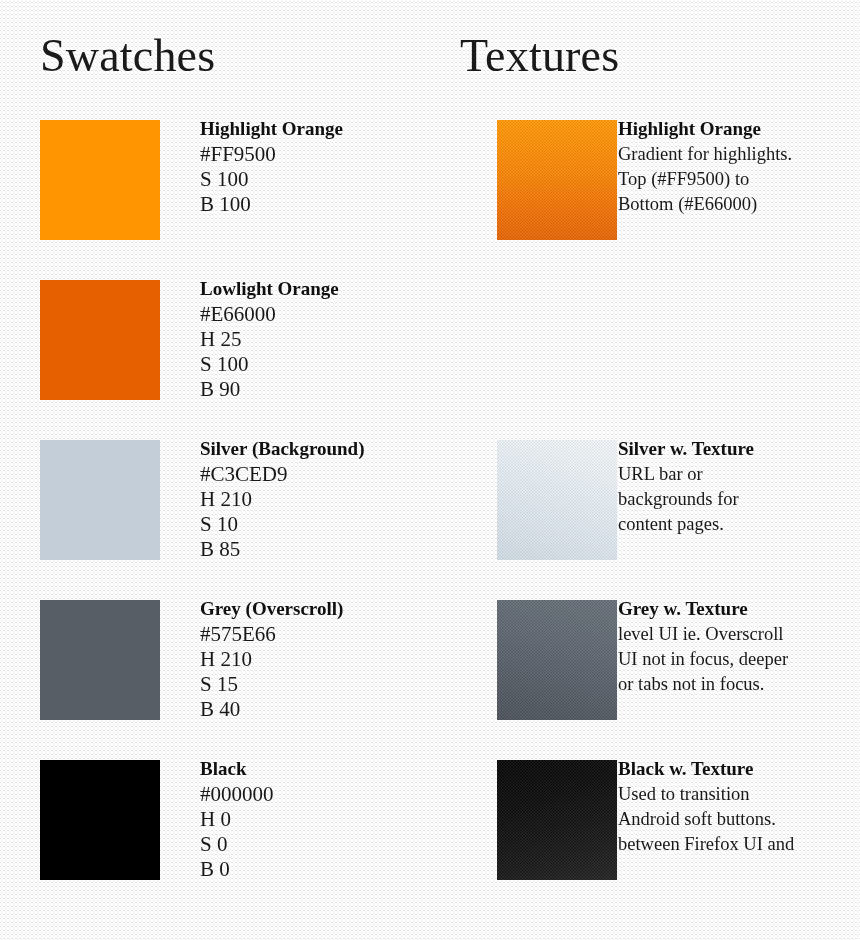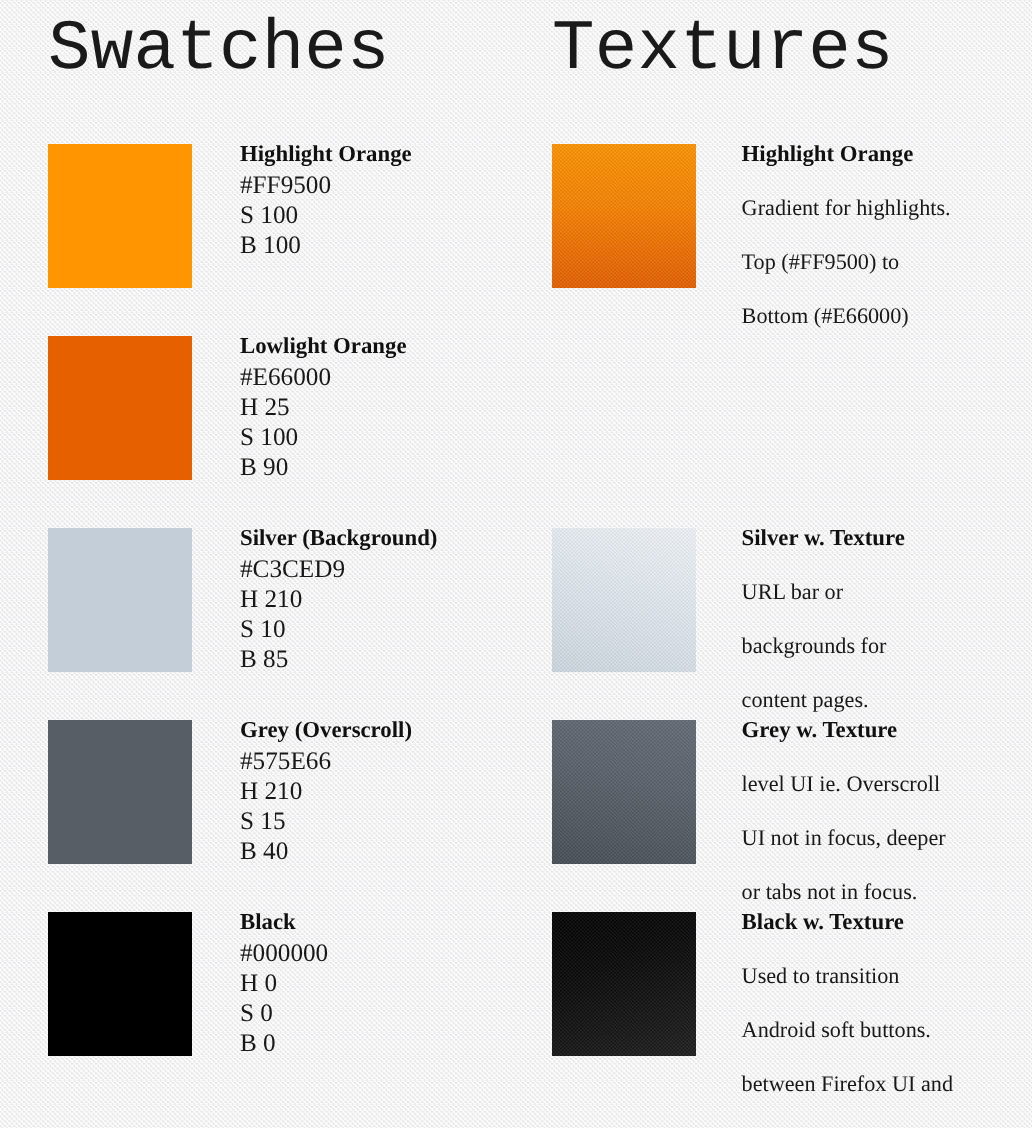--- a/index.html
+++ b/index.html
@@ -40,37 +40,38 @@
     position: absolute;
     top: 0;
     width: 430px;
     height: 940px;
   }
   .column.left  { left: 0; }
   .column.right { left: 430px; }
 
   .col-title {
     position: absolute;
-    top: 16px;
-    font-family: Liberation Mono, monospace;
+    top: 30px;
+    font-family: Liberation Serif, serif;
     font-weight: 300;
-    font-size: 59px;
+    font-size: 46px;
     line-height: 52px;
     letter-spacing: 0.2px;
     color: #1a1a1a;
     white-space: nowrap;
   }
   .column.left .col-title  { left: 40px; }
   .column.right .col-title { left: 30px; }
 
   
   .row {
     position: absolute;
     height: 160px;
     width: 430px;
+    padding-left: 37px;
   }
   .row.r1 { top: 120px; }
   .row.r2 { top: 280px; }
   .row.r3 { top: 440px; }
   .row.r4 { top: 600px; }
   .row.r5 { top: 760px; }
 
   .swatch {
     position: absolute;
     top: 0;
@@ -108,21 +109,20 @@
   }
 
   .desc {
     font-family: "Liberation Serif", serif;
     font-weight: normal;
     font-size: 18.5px;
     line-height: 25px;
     color: #181818;
     font-variant-numeric: oldstyle-nums;
     font-feature-settings: "onum";
-    margin-top: 20px;
   }
 
   
   .fill-highlight-orange { background-color: #FF9500; }
   .fill-lowlight-orange  { background-color: #E66000; }
   .fill-silver           { background-color: #C3CED9; }
   .fill-grey             { background-color: #575E66; }
   .fill-black            { background-color: #000000; }
 
   

